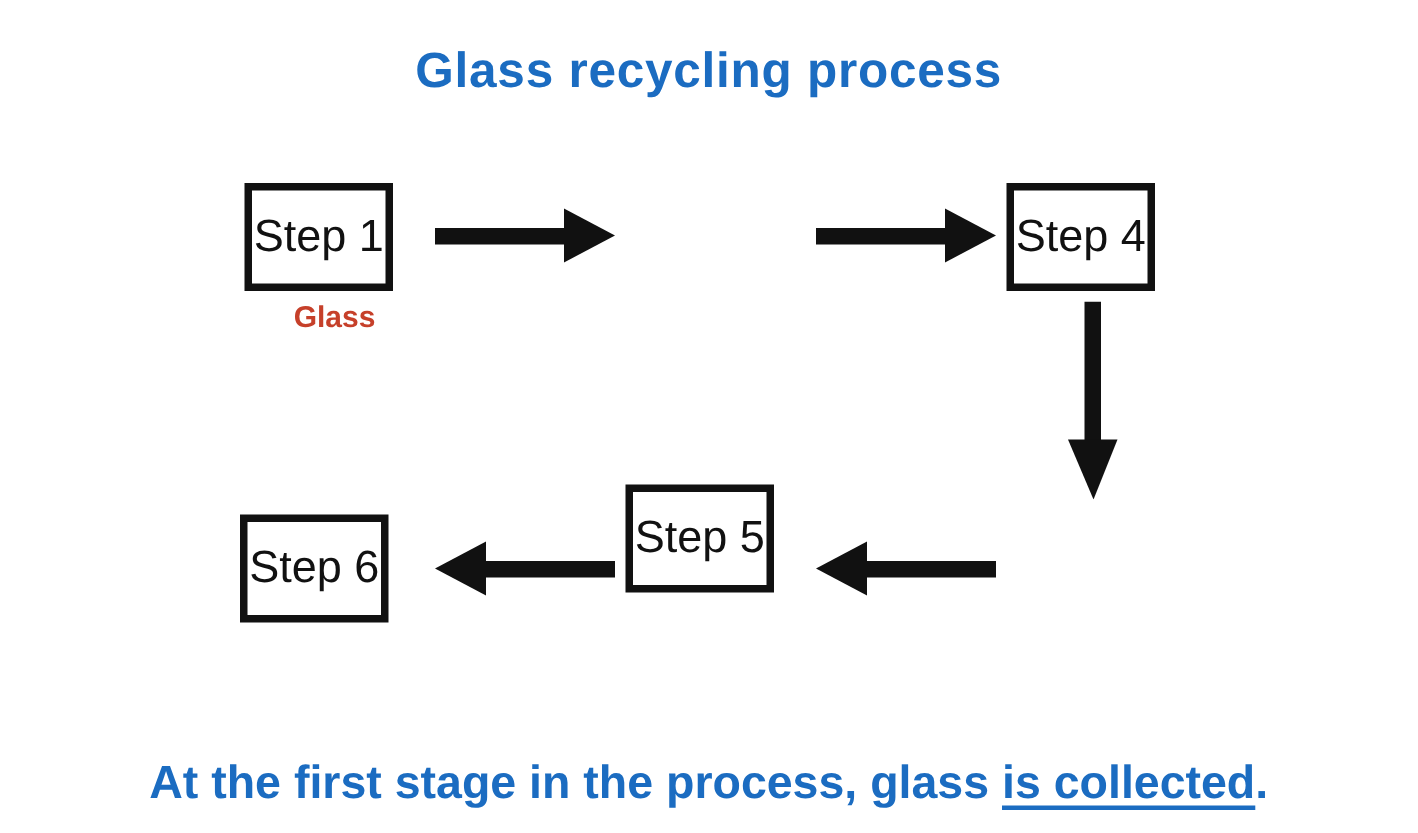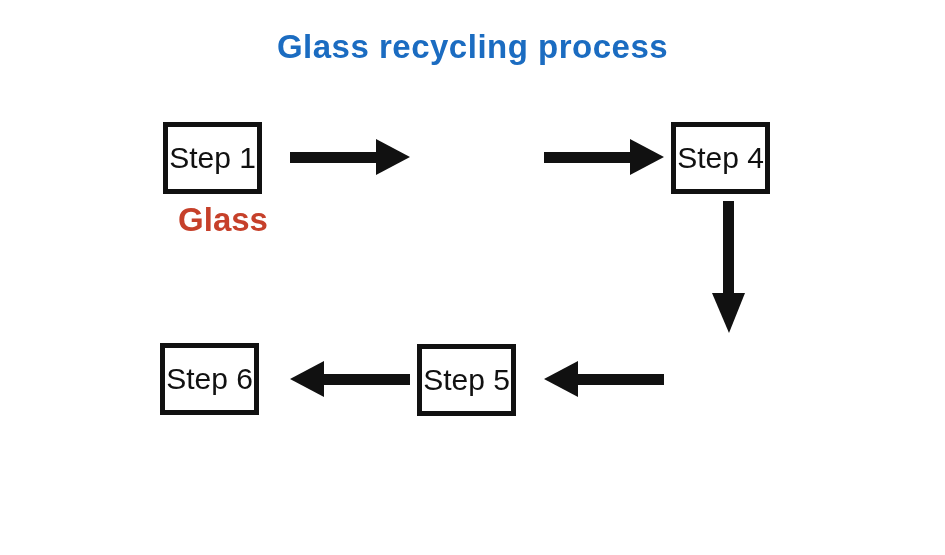--- a/index.html
+++ b/index.html
@@ -41,37 +41,37 @@
   .step-box span {
     font-size: 30px;
     font-weight: 400;
     color: var(--ink);
     white-space: nowrap;
   }
   .pos-s1 { left: 163px; top: 122px; }
   .pos-s2 { left: 417px; top: 122px; }
   .pos-s3 { left: 671px; top: 122px; }
   .pos-s4 { left: 671px; top: 343px; }
-  .pos-s5 { left: 417px; top: 344px; justify-content: center; }
+  .pos-s5 { left: 417px; top: 323px; justify-content: center; }
   .pos-s6 { left: 160px; top: 343px; }
   .arrow { position: absolute; }
   .arrow svg { display: block; }
   .arrow path, .arrow rect, .arrow polygon { fill: var(--ink); }
   .a-r1a { left: 290px; top: 137px; }
   .a-r1b { left: 544px; top: 137px; }
   .a-down { left: 709px; top: 201px; }
   .a-r2a { left: 290px; top: 359px; }
   .a-r2b { left: 544px; top: 359px; }
   .note {
     position: absolute;
     left: 103px;
     top: 201px;
     width: 240px;
     text-align: center;
-    font-size: 33px;
+    font-size: 20px;
     font-weight: bold;
     line-height: 1.15;
     color: var(--red);
   }
   .caption {
     position: absolute;
     top: 504px;
     left: 0;
     width: 100%;
     text-align: center;
@@ -135,14 +135,17 @@
   <div class="step-box pos-s5">
     <span>Step 5</span>
   </div>
   <div class="arrow a-r2b">
     <svg width="120" height="40" viewBox="0 0 120 40" aria-hidden="true">
       <rect x="30" y="15" width="90" height="11"></rect>
       <polygon points="34,2 0,20 34,38"></polygon>
     </svg>
   </div>
 
+  <div class="caption">
+    <span>At the first stage in the process, glass </span><span class="u">is collected</span><span>.</span>
+  </div>
 
 </div>
 
 </body></html>

